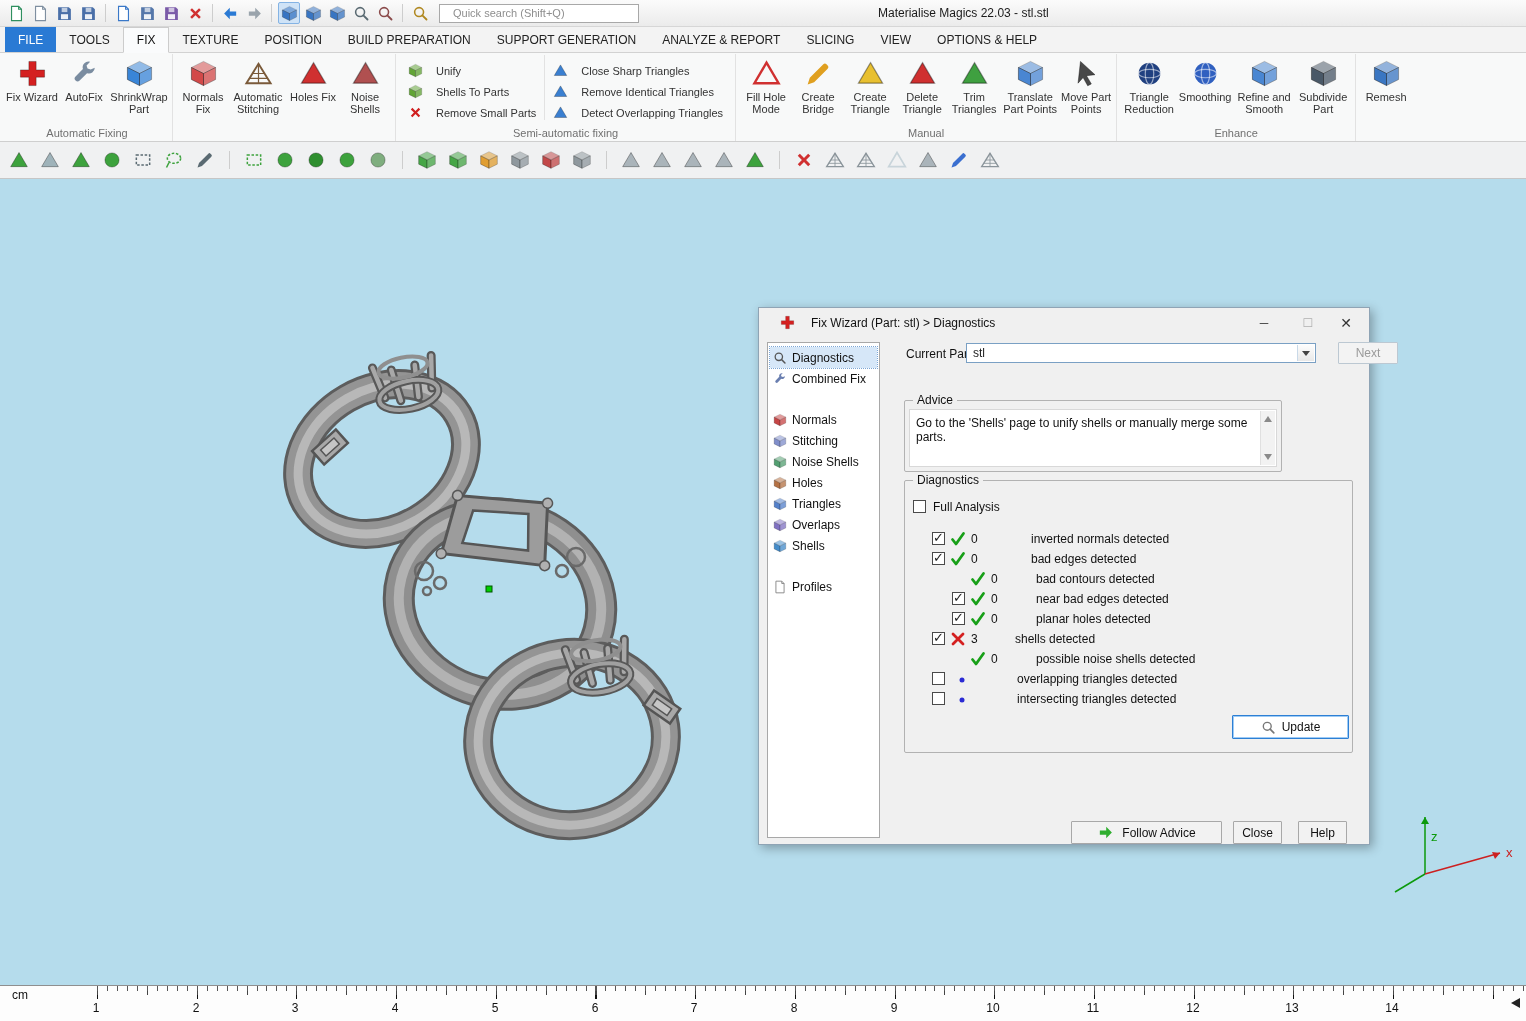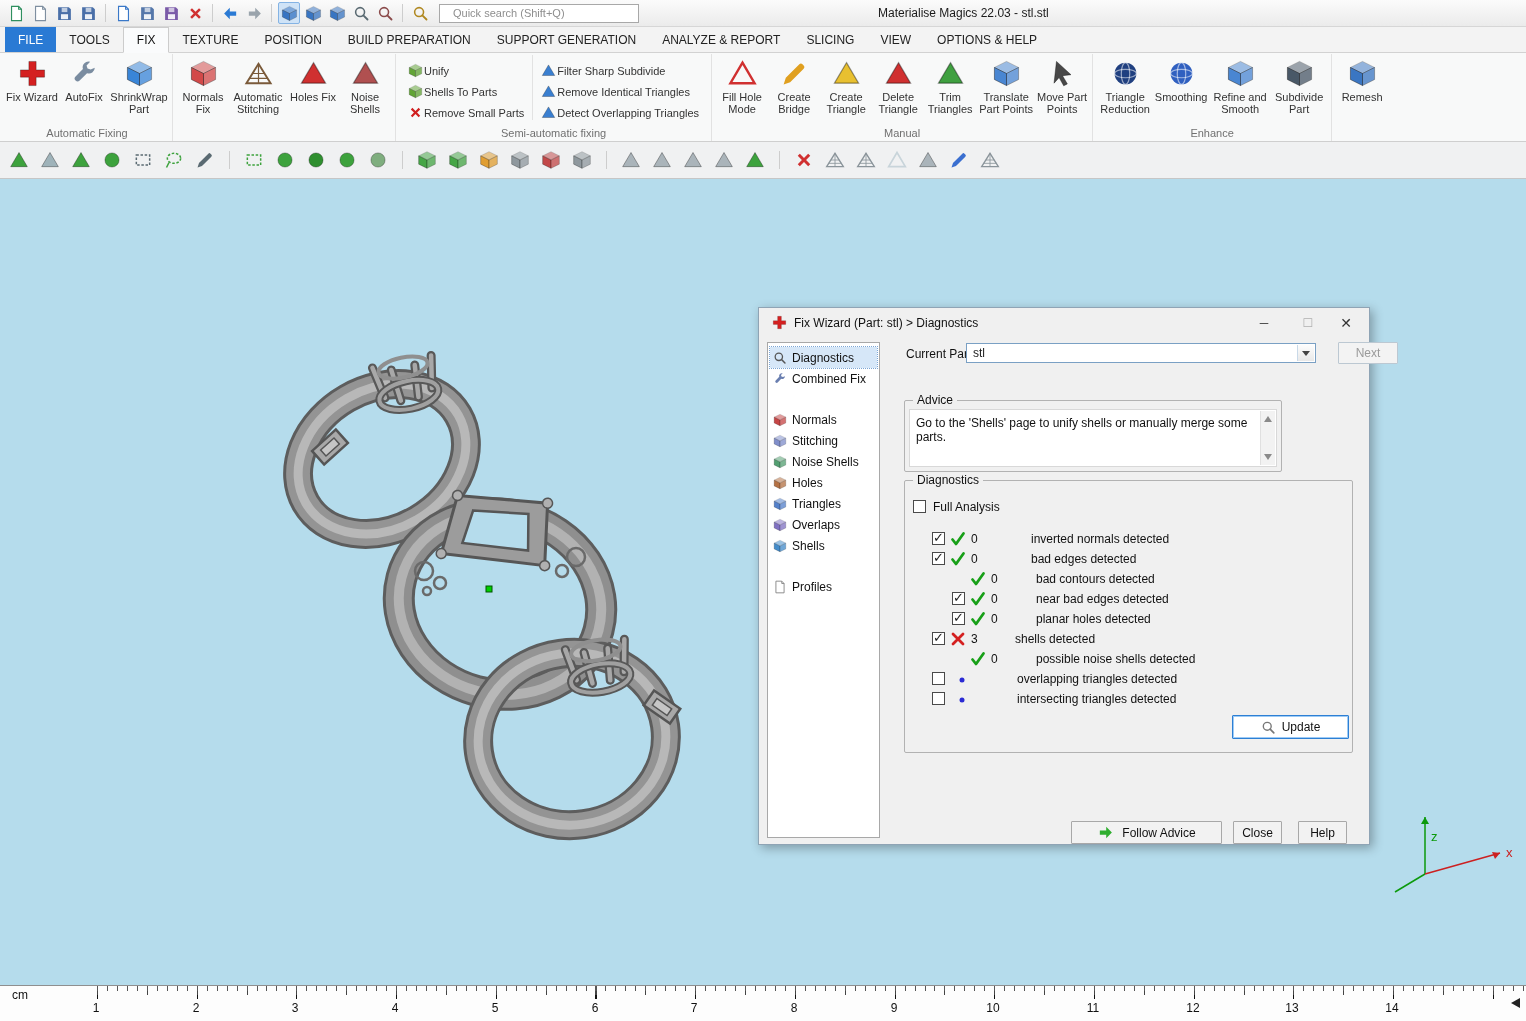--- a/index.html
+++ b/index.html
@@ -27,35 +27,35 @@
 .ribbon{position:absolute;left:0;top:53px;width:100%;height:89px;background:#f8f9f9;border-bottom:1px solid #cfcfcf;
         display:flex;align-items:stretch;padding:1px 2px 0;z-index:8}
 .rgroup{position:relative;display:flex;align-items:flex-start;padding:1px 4px 15px}
 .rgroup+.rgroup{border-left:1px solid #e2e2e2}
 .rgroup-label{position:absolute;left:0;right:0;bottom:2px;text-align:center;font-size:11px;color:#707070;white-space:nowrap}
 .rbtn{width:52px;display:flex;flex-direction:column;align-items:center;padding-top:4px;font-size:11px;color:#333;
       text-align:center;line-height:1.12;cursor:default}
 .rbtn .ic{width:29px;height:29px;margin-bottom:3px}
 .smallcol{display:flex;flex-direction:column;gap:6px;padding:8px 8px 0}
 .smallcol.b2{border-left:1px solid #e2e2e2}
-.smallitem{display:flex;align-items:center;gap:1px;font-size:11px;color:#333;white-space:nowrap}
+.smallitem{display:flex;align-items:center;gap:13px;font-size:11px;color:#333;white-space:nowrap}
 .smallitem .ic{width:15px;height:15px}
 
 .toolbar2{position:absolute;left:0;top:142px;width:100%;height:37px;background:#f0f1f2;border-bottom:1px solid #c6c6c6;
           display:flex;align-items:center;padding:0 8px;gap:9px;z-index:7}
 .t2{width:22px;height:22px;display:flex;align-items:center;justify-content:center}
 .t2 .ic{width:20px;height:20px}
 
 .viewport{position:absolute;left:0;top:179px;width:1526px;height:806px;background:#b5dcec;z-index:1}
 .axis-z{fill:#0c9a0c;font-size:13px}
 .axis-x{fill:#cc2020;font-size:13px}
 
 .dialog{position:absolute;left:758px;top:307px;width:612px;height:538px;background:#f0f0f0;border:1px solid #8fa4b5;
         box-shadow:3px 3px 10px rgba(0,0,0,.3);z-index:20}
-.dlg-title{height:29px;display:flex;align-items:center;padding:0 13px;gap:7px;font-size:12px;color:#111}
+.dlg-title{height:29px;display:flex;align-items:center;padding:0 21px;gap:16px;font-size:12px;color:#111}
 .dlg-title .ic{width:15px;height:15px}
 .dlg-ctl{position:absolute;top:0;height:29px;width:34px;display:flex;align-items:center;justify-content:center;font-size:12px;color:#333}
 .dlg-side{position:absolute;left:8px;top:34px;width:113px;height:496px;background:#fff;border:1px solid #a8a8a8;padding:4px 2px}
 .side-item{display:flex;align-items:center;gap:5px;height:21px;font-size:12px;color:#111;padding:0 3px;white-space:nowrap}
 .side-item .ic{width:14px;height:14px}
 .side-item.sel{background:#d6e7f8;outline:1px dotted #7ba6d6}
 .side-gap{height:20px}
 .dlg-lbl{position:absolute;font-size:12px;color:#111}
 .combo{position:absolute;left:207px;top:35px;width:350px;height:20px;background:#fff;border:1px solid #7aa0c4;
        display:flex;align-items:center;padding-left:6px;font-size:12px}
@@ -367,21 +367,21 @@
             <use href="#s-x"></use>
           </svg>
         <span>Remove Small Parts</span>
         </div>
     </div>
     <div class="smallcol b2">
       <div class="smallitem">
         <svg class="ic" style="color:#3a7fd0">
             <use href="#s-tri"></use>
           </svg>
-        <span>Filter Sharp Subdivide</span>
+        <span>Close Sharp Triangles</span>
         </div>
       <div class="smallitem">
         <svg class="ic" style="color:#3a7fd0">
             <use href="#s-tri"></use>
           </svg>
         <span>Remove Identical Triangles</span>
         </div>
       <div class="smallitem">
         <svg class="ic" style="color:#3a7fd0">
             <use href="#s-tri"></use>

